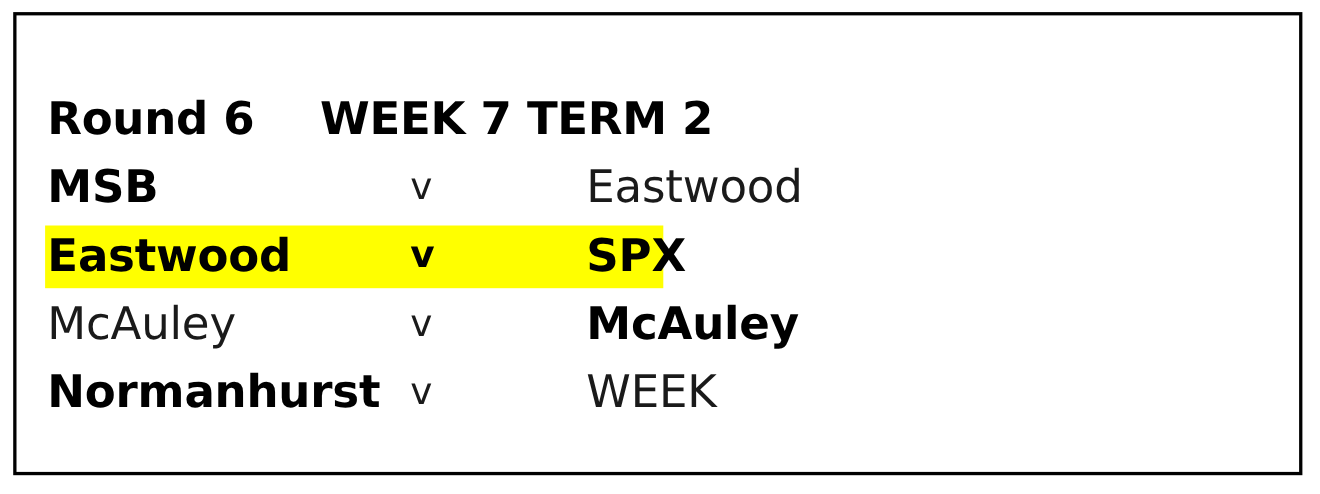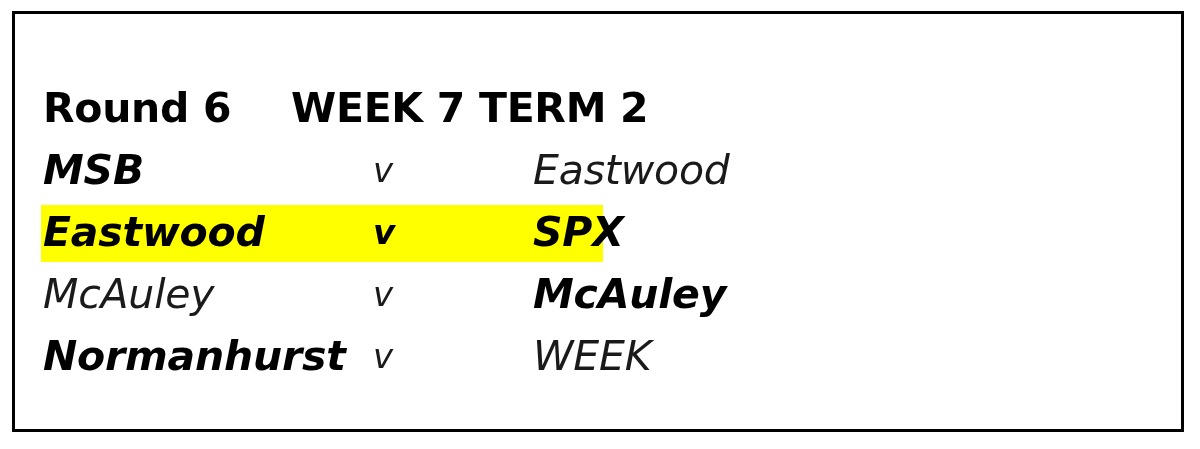--- a/index.html
+++ b/index.html
@@ -58,21 +58,20 @@
     z-index: 0;
   }
 
   .cell {
     position: absolute;
     top: 0;
     z-index: 1;
     font-size: 41px;
     color: #1a1a1a;
     letter-spacing: -0.2px;
-    font-style: italic;
   }
 
   .cell.home  { left: 2px; }
   .cell.vs    { left: 332px; font-size: 34px; }
   .cell.away  { left: 492px; }
 
   .cell.bold  { font-weight: bold; color: #000000; }
 
   
   .header-row {

